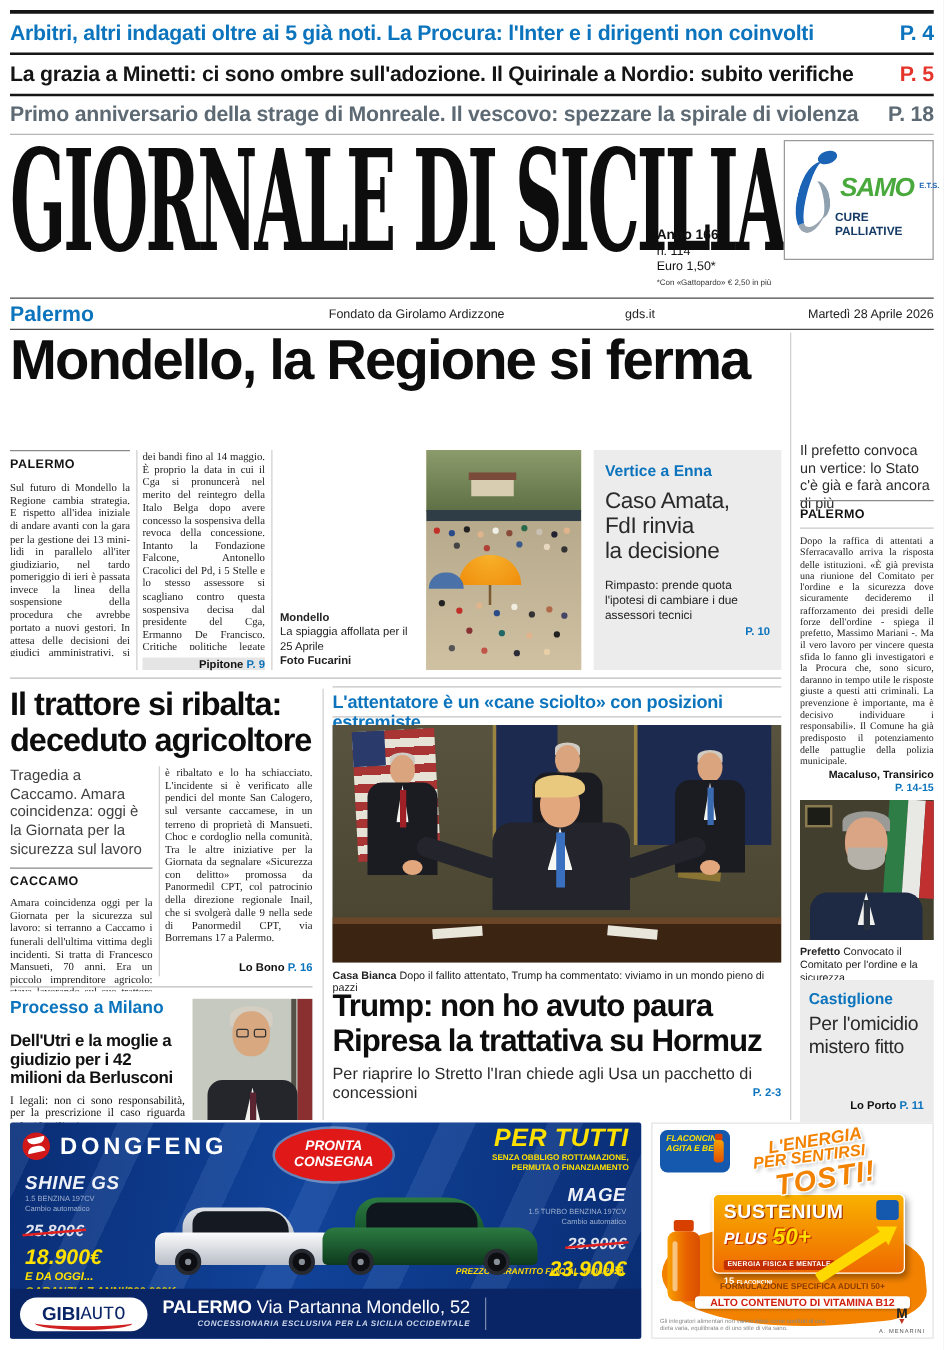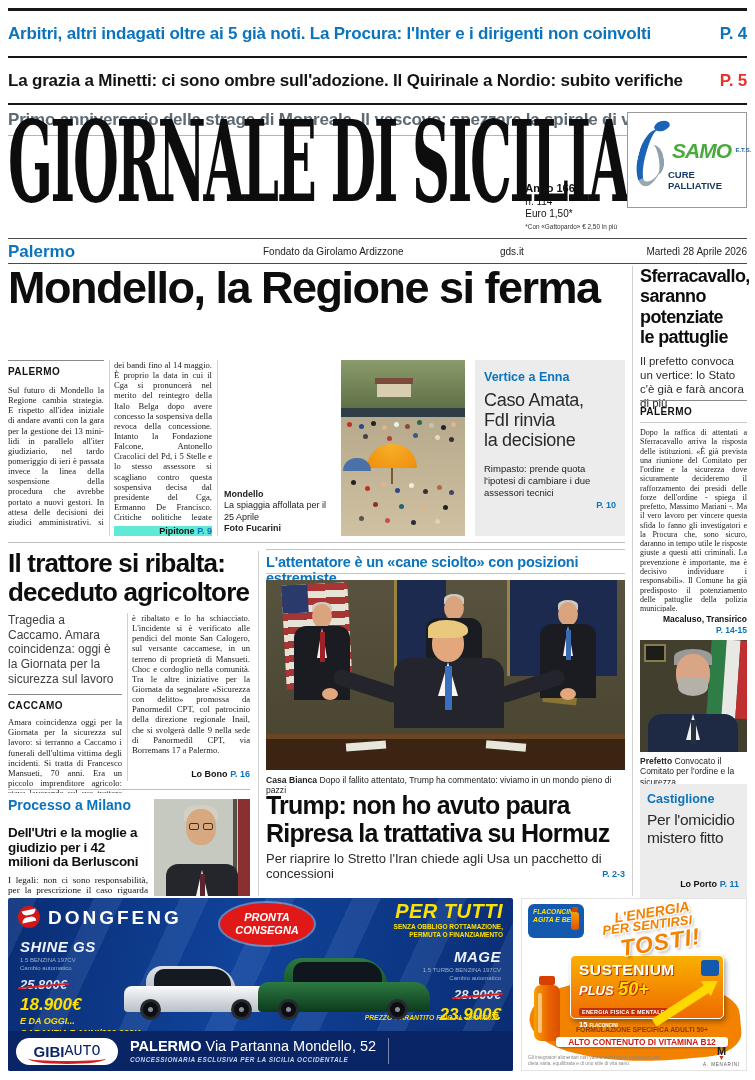--- a/index.html
+++ b/index.html
@@ -6,21 +6,21 @@
     --blue:#0b74bd; --red:#e5352b; --grayhead:#5d6a74; --rule:#d0d0d0;
     --boxbg:#ececec; --navy:#0a2d74; --yellow:#ffe100; --orange:#f28200;
   }
   *{margin:0;padding:0;box-sizing:border-box;}
   html,body{background:#e8e8e8;}
   .page{position:relative;width:755px;height:1080px;background:#fff;margin:0 auto;
         font-family:"Liberation Sans",sans-serif;color:#111;overflow:hidden;}
 
   
   .topstrip{position:absolute;top:8px;left:8px;right:8px;border-top:3px solid #161616;}
-  .ts-row{display:flex;justify-content:space-between;align-items:center;height:47px;
+  .ts-row{display:flex;justify-content:space-between;align-items:center;height:33px;
           font-weight:bold;font-size:17px;letter-spacing:-0.2px;}
   .ts-row.r1{color:var(--blue);border-bottom:2px solid #161616;}
   .ts-row.r2{color:#141414;border-bottom:2px solid #161616;}
   .ts-row.r2 .ts-page{color:var(--red);}
   .ts-row.r3{color:var(--grayhead);height:31px;border-bottom:1px solid #b5b5b5;}
   .ts-page{font-weight:bold;}
 
   
   .masthead{position:absolute;top:106px;left:8px;right:8px;height:130px;}
   .mh-title{position:absolute;left:0;top:8px;font-family:"DejaVu Serif",serif;font-weight:bold;
@@ -61,21 +61,21 @@
           border-top:1px solid #8a8a8a;padding-top:5px;}
   .body-sm{font-size:8.6px;line-height:1.18;text-align:justify;color:#1a1a1a;overflow:hidden;}
 
   
   .lead-head{position:absolute;left:0;top:-4px;font-size:45px;font-weight:800;letter-spacing:-1.5px;color:#0d0d0d;}
   .lead-sub{position:absolute;left:0;top:60px;font-size:19.5px;color:#2b2b2b;letter-spacing:-0.3px;}
   .band{position:absolute;left:0;top:94px;width:617px;height:176px;}
   .b-col1{position:absolute;left:0;top:0;width:96px;height:176px;}
   .b-col1 .body-sm{margin-top:8px;height:140px;}
   .b-col2{position:absolute;left:106px;top:0;width:98px;height:160px;}
-  .b-byline{position:absolute;left:106px;width:98px;bottom:0;text-align:right;font-size:9px;background:#5eead4;}
+  .b-byline{position:absolute;left:106px;width:98px;bottom:0;text-align:right;font-size:9px;background:#e5e5e5;}
   .b-byline b{color:#111;}
   .band .vr-a{left:101px;top:0;height:176px;}
   .band .vr-b{left:209px;top:0;height:176px;}
   .b-caption{position:absolute;left:216px;bottom:2px;width:106px;font-size:9px;line-height:1.25;color:#222;}
   .b-caption .cap-t{font-weight:bold;display:block;}
   .b-caption .cap-c{font-weight:bold;}
 
   
   .photo-beach{position:absolute;left:333px;top:0;width:124px;height:176px;overflow:hidden;background:#c9b795;}
   .pb-hills{position:absolute;top:0;left:0;right:0;height:50px;background:linear-gradient(180deg,#8b9b6b,#5d6f44);}
@@ -246,21 +246,21 @@
   .car-g{left:250px;top:60px;width:172px;height:62px;z-index:2;}
   .car-g .roof{left:26px;top:0;width:104px;height:30px;border-radius:18px 30px 0 0;background:linear-gradient(#2c7a42,#14532a);}
   .car-g .roof::after{inset:4px 6px 0 9px;background:#10161e;}
   .car-g .cbody{width:172px;height:30px;border-radius:10px 16px 4px 4px;background:linear-gradient(#2c7a42,#0d3a1c);}
   .car-g .wl{left:20px;} .car-g .wr{right:22px;}
   .df-bar{position:absolute;left:0;right:0;bottom:0;height:40px;background:#0a2566;display:flex;align-items:center;z-index:3;}
   .gibi{position:relative;margin-left:8px;width:102px;height:27px;background:#fff;border-radius:14px;
         display:flex;align-items:center;justify-content:center;font-size:15px;color:#0a2566;}
   .gibi b{font-weight:800;} .gibi span{font-weight:normal;font-family:Liberation Mono, monospace;}
   .gibi::after{content:"";position:absolute;left:12px;bottom:1px;width:78px;height:8px;border-bottom:3px solid #d02020;border-radius:50%;}
-  .df-city{margin-left:12px;color:#fff;line-height:1.1;}
+  .df-city{margin-left:12px;color:#fff;line-height:1.1;text-align:right;}
   .df-city .l1{font-size:14.5px;}
   .df-city .l1 b{font-weight:800;}
   .df-city .l2{font-size:6.4px;font-style:italic;font-weight:bold;color:#c9d4ea;letter-spacing:0.5px;margin-top:2px;}
   .df-vdiv{width:1px;height:26px;background:rgba(255,255,255,0.45);margin:0 10px 0 12px;}
   .df-web{color:#fff;font-size:13.5px;line-height:1.25;}
 
   
   .ad-su{position:absolute;left:513px;top:0;width:226px;height:173px;background:#fff;border:1px solid #e3e3e3;overflow:hidden;}
   .su-badge{position:absolute;left:6px;top:5px;width:56px;height:34px;background:#1559ae;border-radius:6px;
             color:#ffe100;font-style:italic;font-weight:800;font-size:6.8px;line-height:1.25;padding:4px 0 0 5px;z-index:6;}
@@ -491,24 +491,20 @@
       </div>
       <div class="tr2-head preline">Trump: non ho avuto paura
 Ripresa la trattativa su Hormuz</div>
       <div class="tr2-sub">Per riaprire lo Stretto l'Iran chiede agli Usa un pacchetto di concessioni</div>
       <div class="tr2-page pageref">P. 2-3</div>
     </div>
 
     <div class="vrule vr-main"></div>
 
     <div class="right-col">
-      <div class="rc-head preline">Sferracavallo,
-saranno
-potenziate
-le pattuglie</div>
       <div class="rc-sub">Il prefetto convoca un vertice: lo Stato c'è già e farà ancora di più</div>
       <div class="rc-kick">PALERMO</div>
       <div class="rc-body serif">Dopo la raffica di attentati a Sferracavallo arriva la risposta delle istituzioni. «È già prevista una riunione del Comitato per l'ordine e la sicurezza dove sicuramente decideremo il rafforzamento dei presidi delle forze dell'ordine - spiega il prefetto, Massimo Mariani -. Ma il vero lavoro per vincere questa sfida lo fanno gli investigatori e la Procura che, sono sicuro, daranno in tempo utile le risposte giuste a questi atti criminali. La prevenzione è importante, ma è decisivo individuare i responsabili». Il Comune ha già predisposto il potenziamento delle pattuglie della polizia municipale.</div>
       <div class="rc-byline">
         <b>Macaluso, Transirico</b><br>
         <span class="pageref">P. 14-15</span>
       </div>
 
       <div class="photo-pref">
         <div class="pf-frame"></div>

